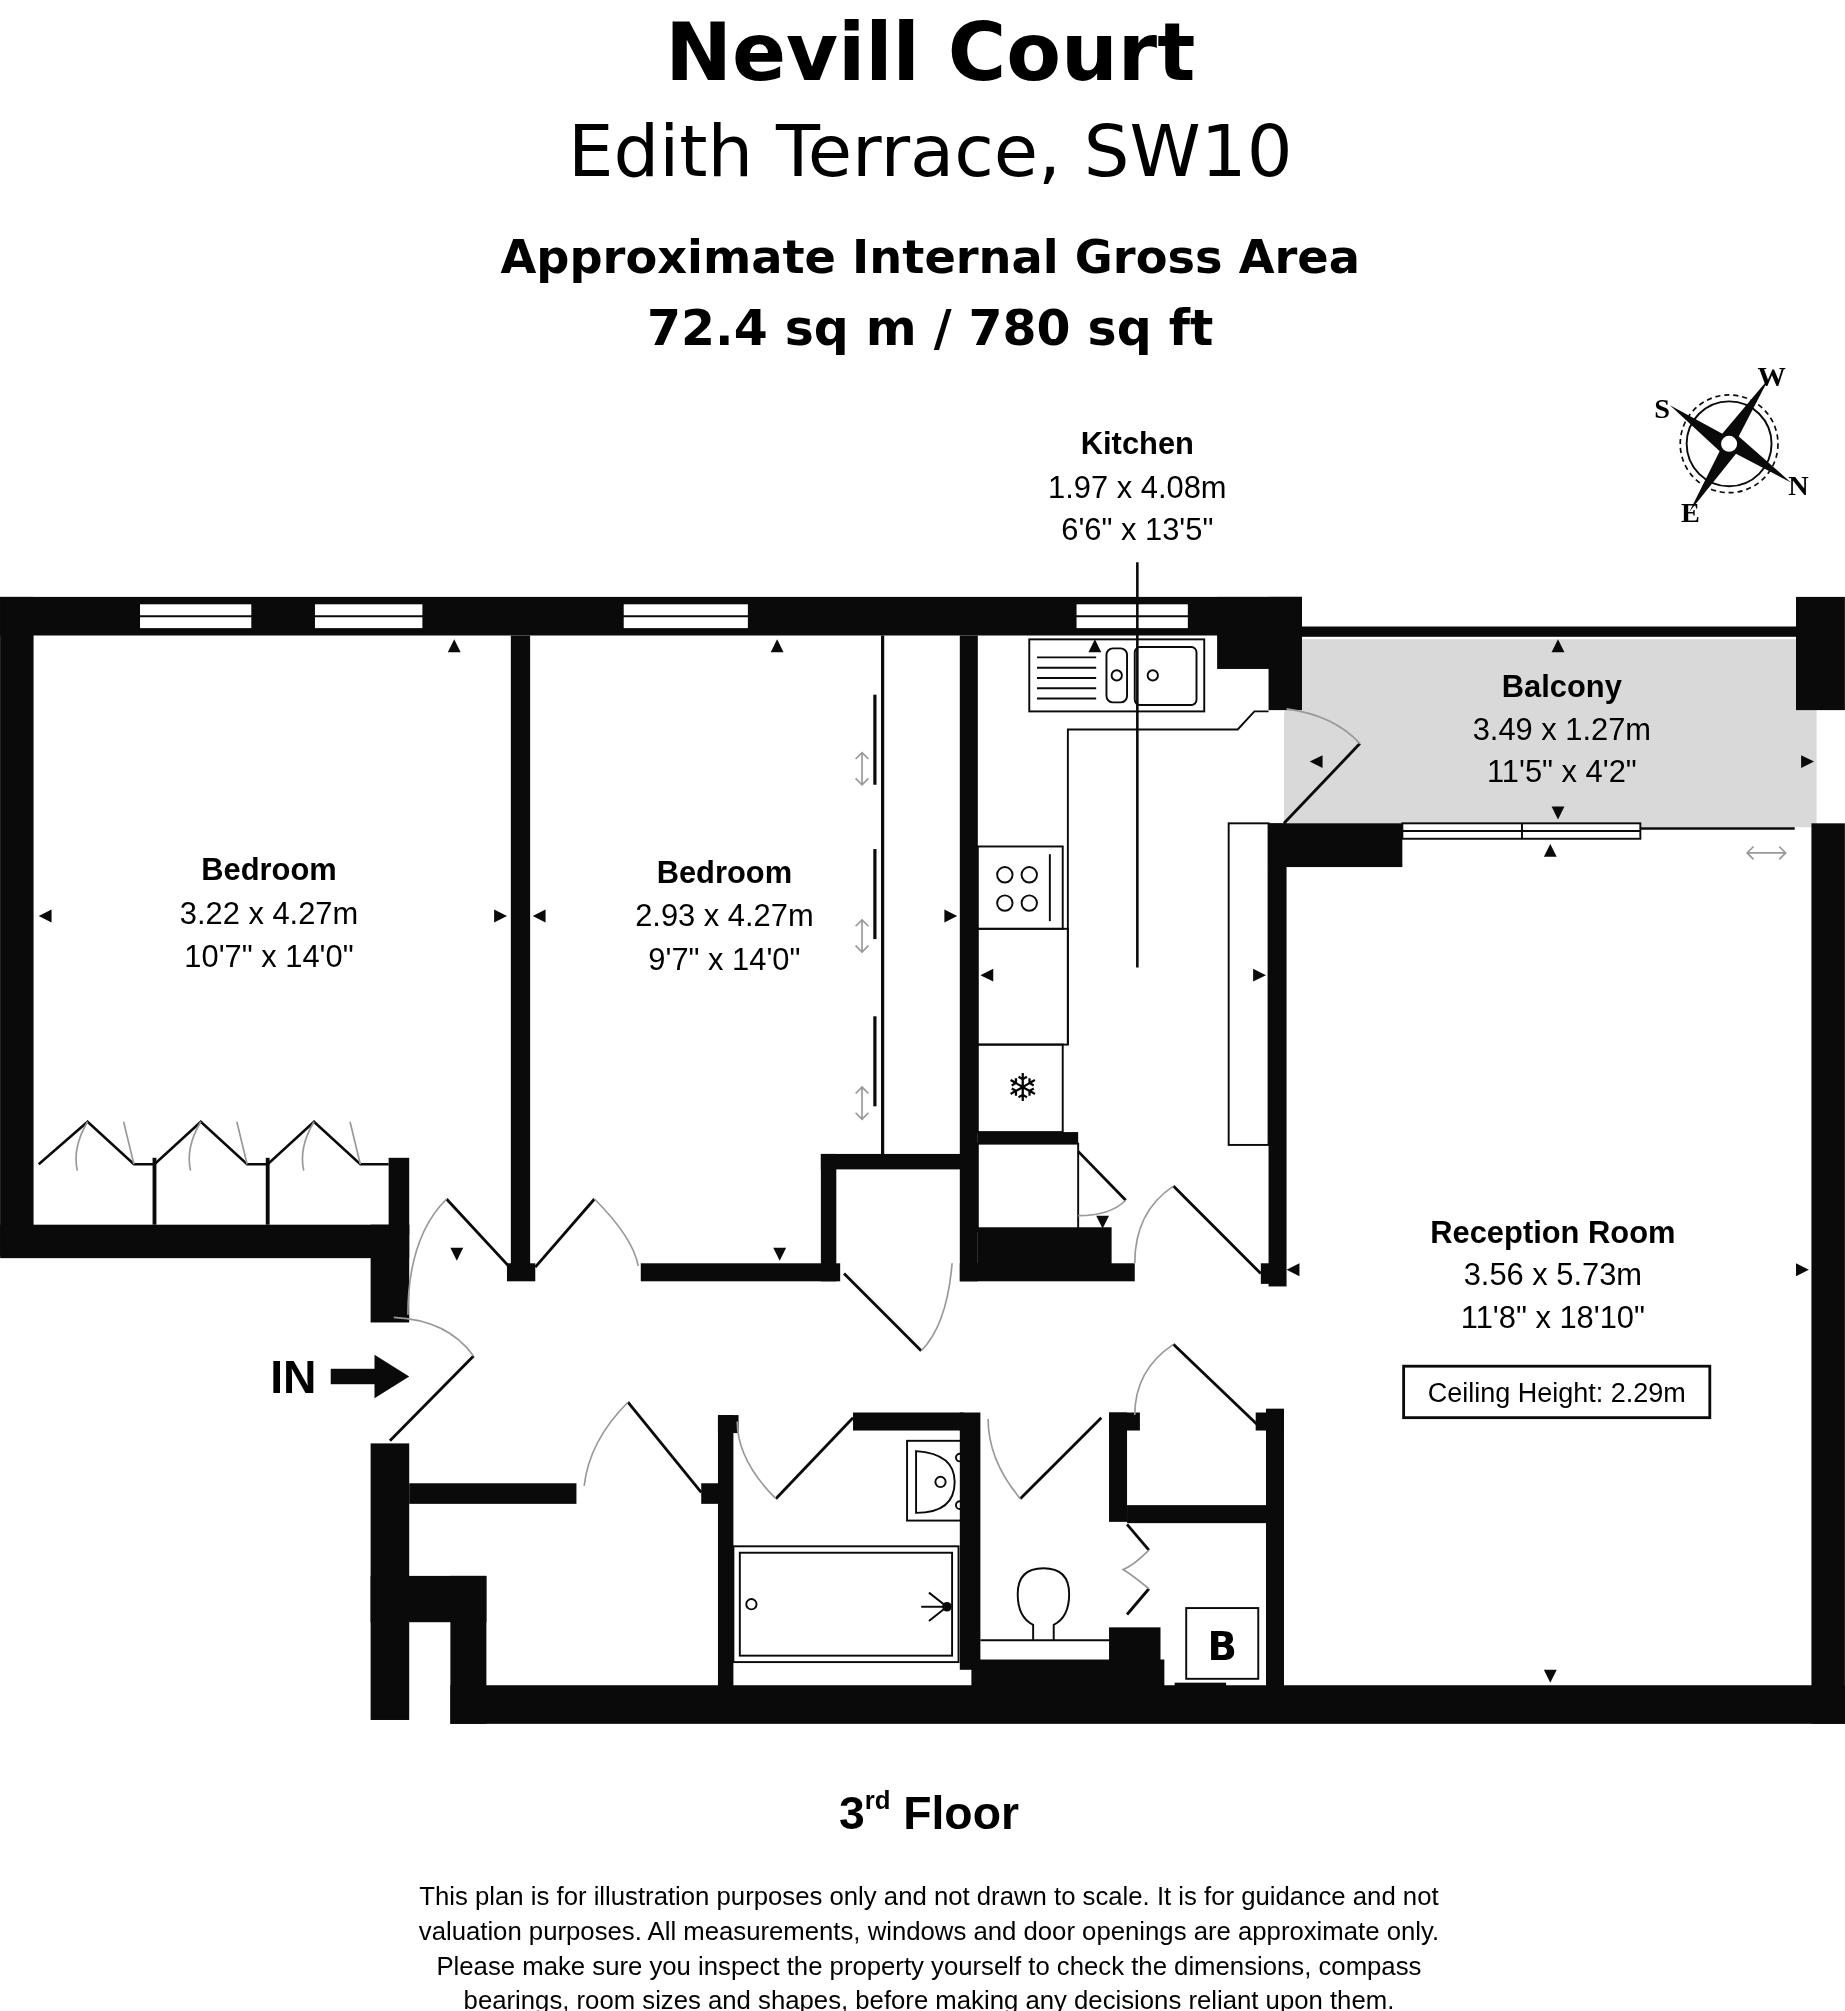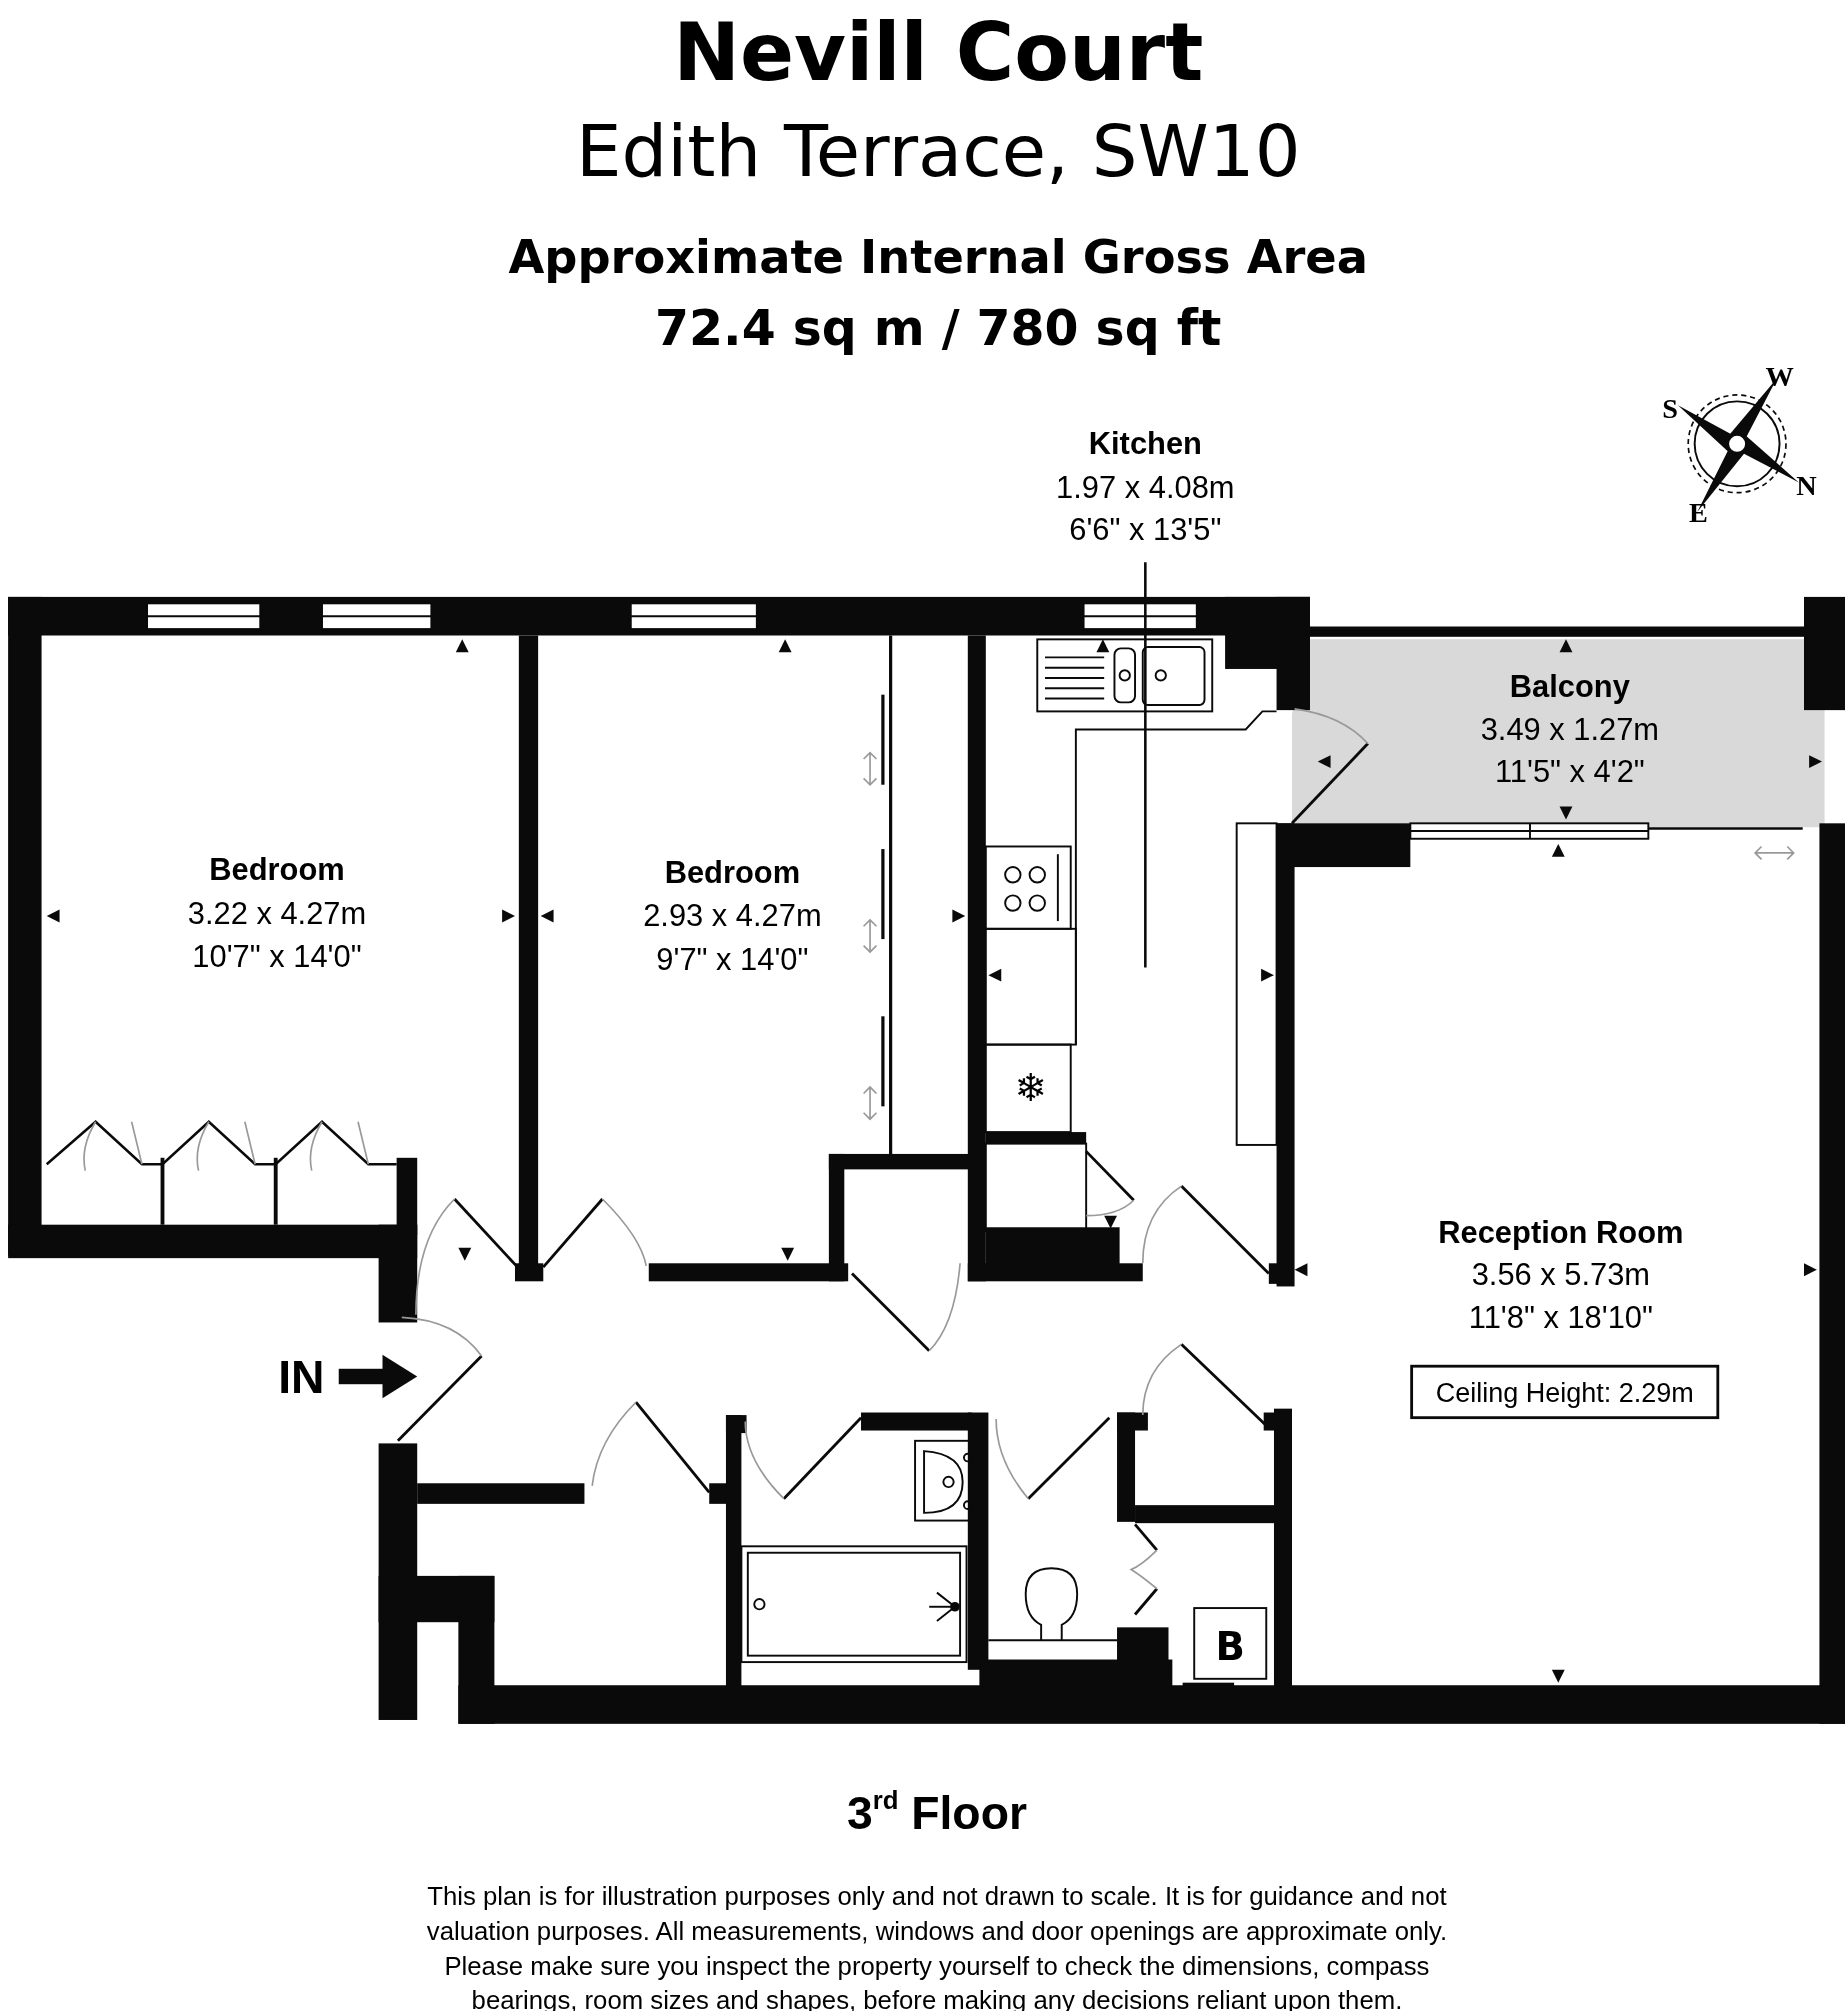--- a/index.html
+++ b/index.html
@@ -1,17 +1,17 @@
 <!DOCTYPE html>
 <html><head>
 <meta charset="utf-8">
 <style>
   html, body { margin: 0; padding: 0; background: #ffffff; }
   body { width: 1845px; height: 2012px; overflow: hidden; position: relative; }
-  #stage { position: absolute; left: 8px; top: 0; width: 1501px; height: 2012px; }
+  #stage { position: absolute; left: 0; top: 0; width: 1501px; height: 2012px; }
   svg { display: block; }
   .title { font-family: "DejaVu Sans", sans-serif; font-weight: bold; }
   .subtitle { font-family: "DejaVu Sans", sans-serif; font-weight: normal; }
   .area { font-family: "DejaVu Sans", sans-serif; font-weight: bold; }
   .room-name { font-family: "Liberation Sans", sans-serif; font-weight: bold; }
   .room-dim { font-family: "Liberation Sans", sans-serif; }
   .floor { font-family: "Liberation Sans", sans-serif; font-weight: bold; }
   .disc { font-family: "Liberation Sans", sans-serif; }
   .compass-l { font-family: "Liberation Serif", serif; font-weight: bold; }
   .wall { fill: #0a0a0a; }

